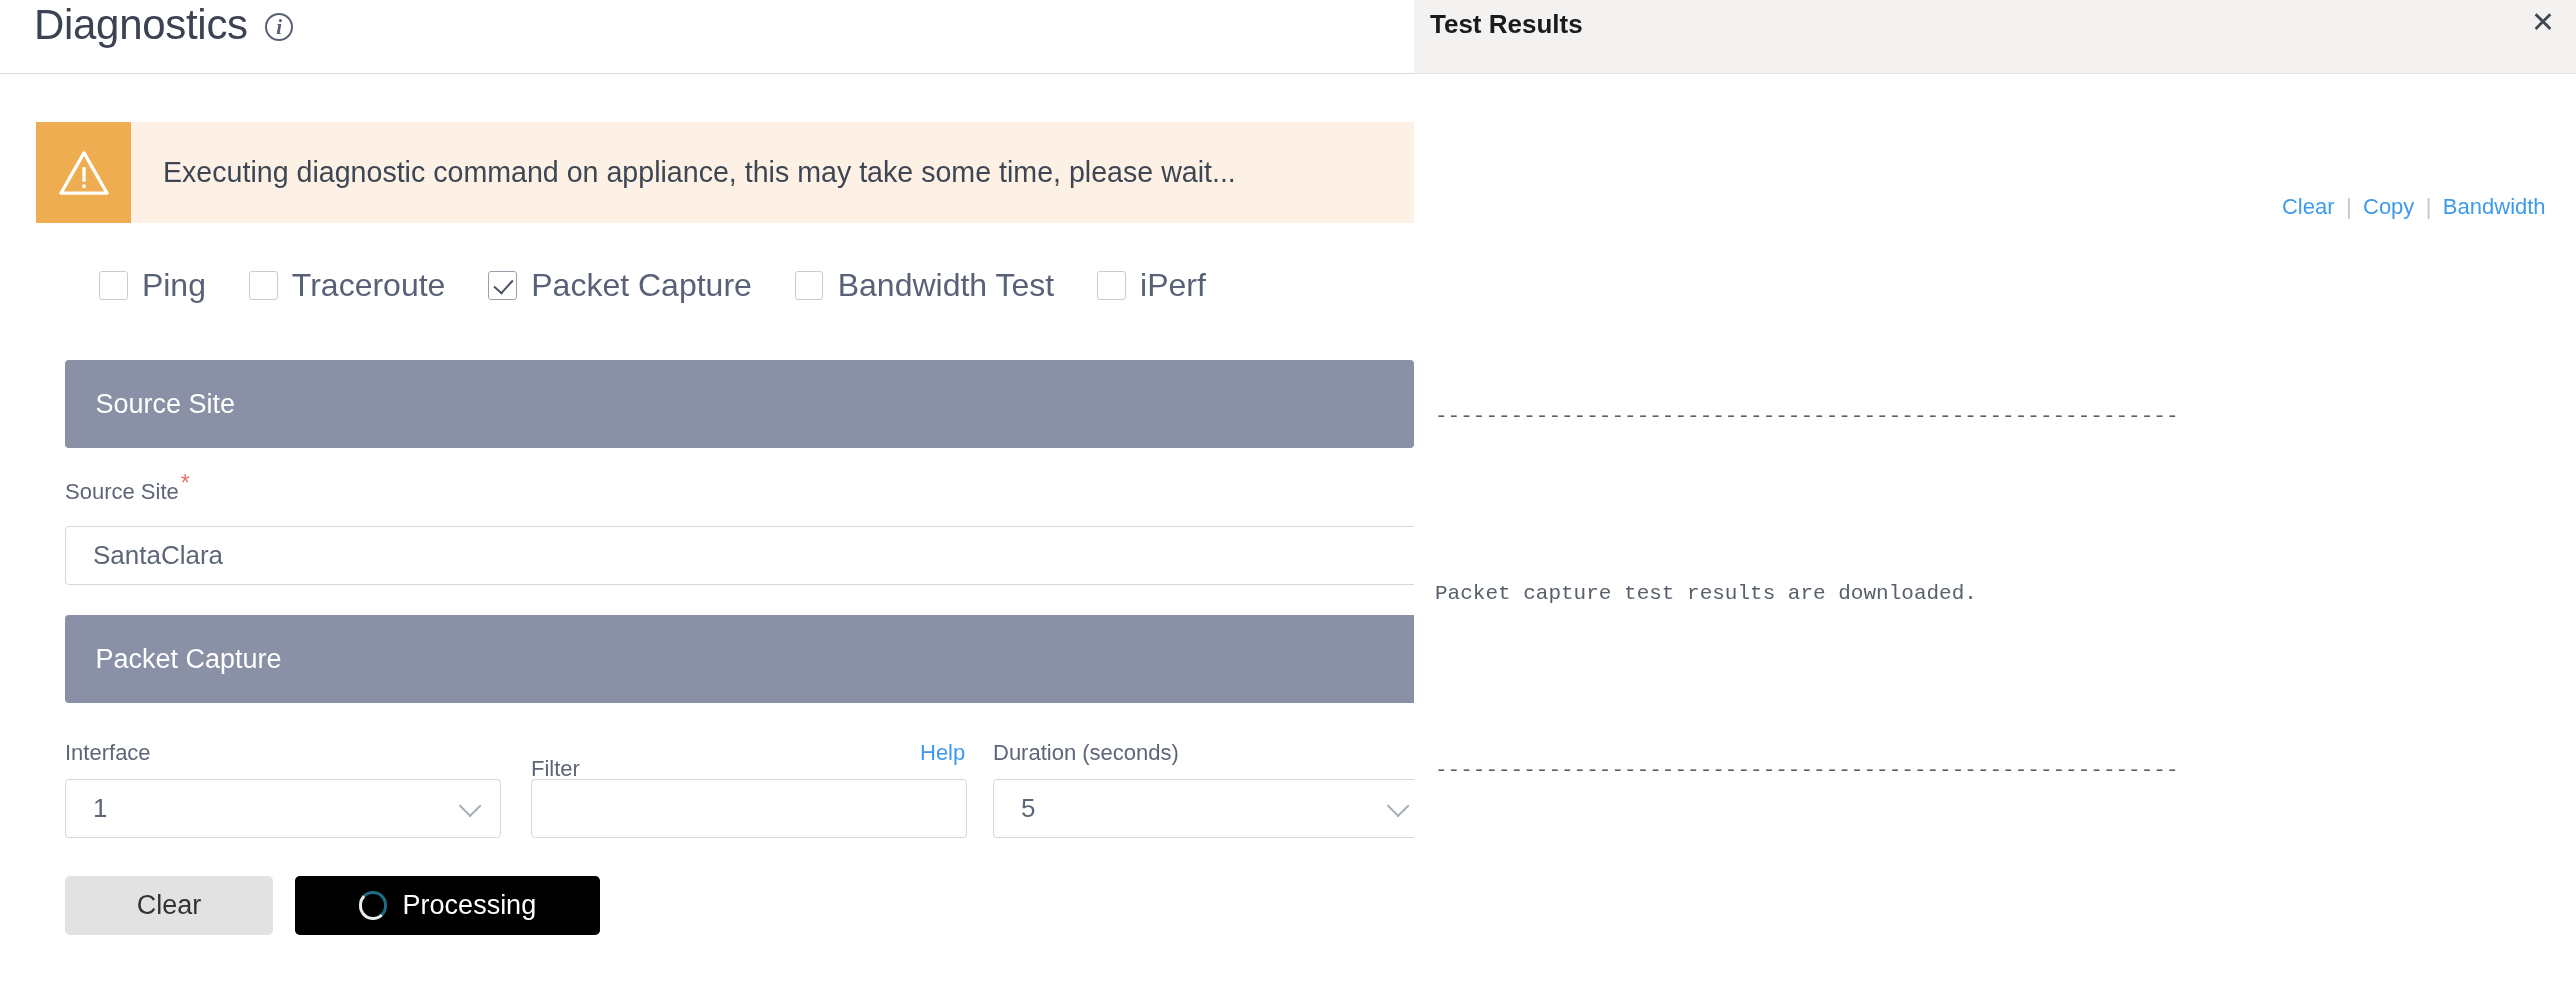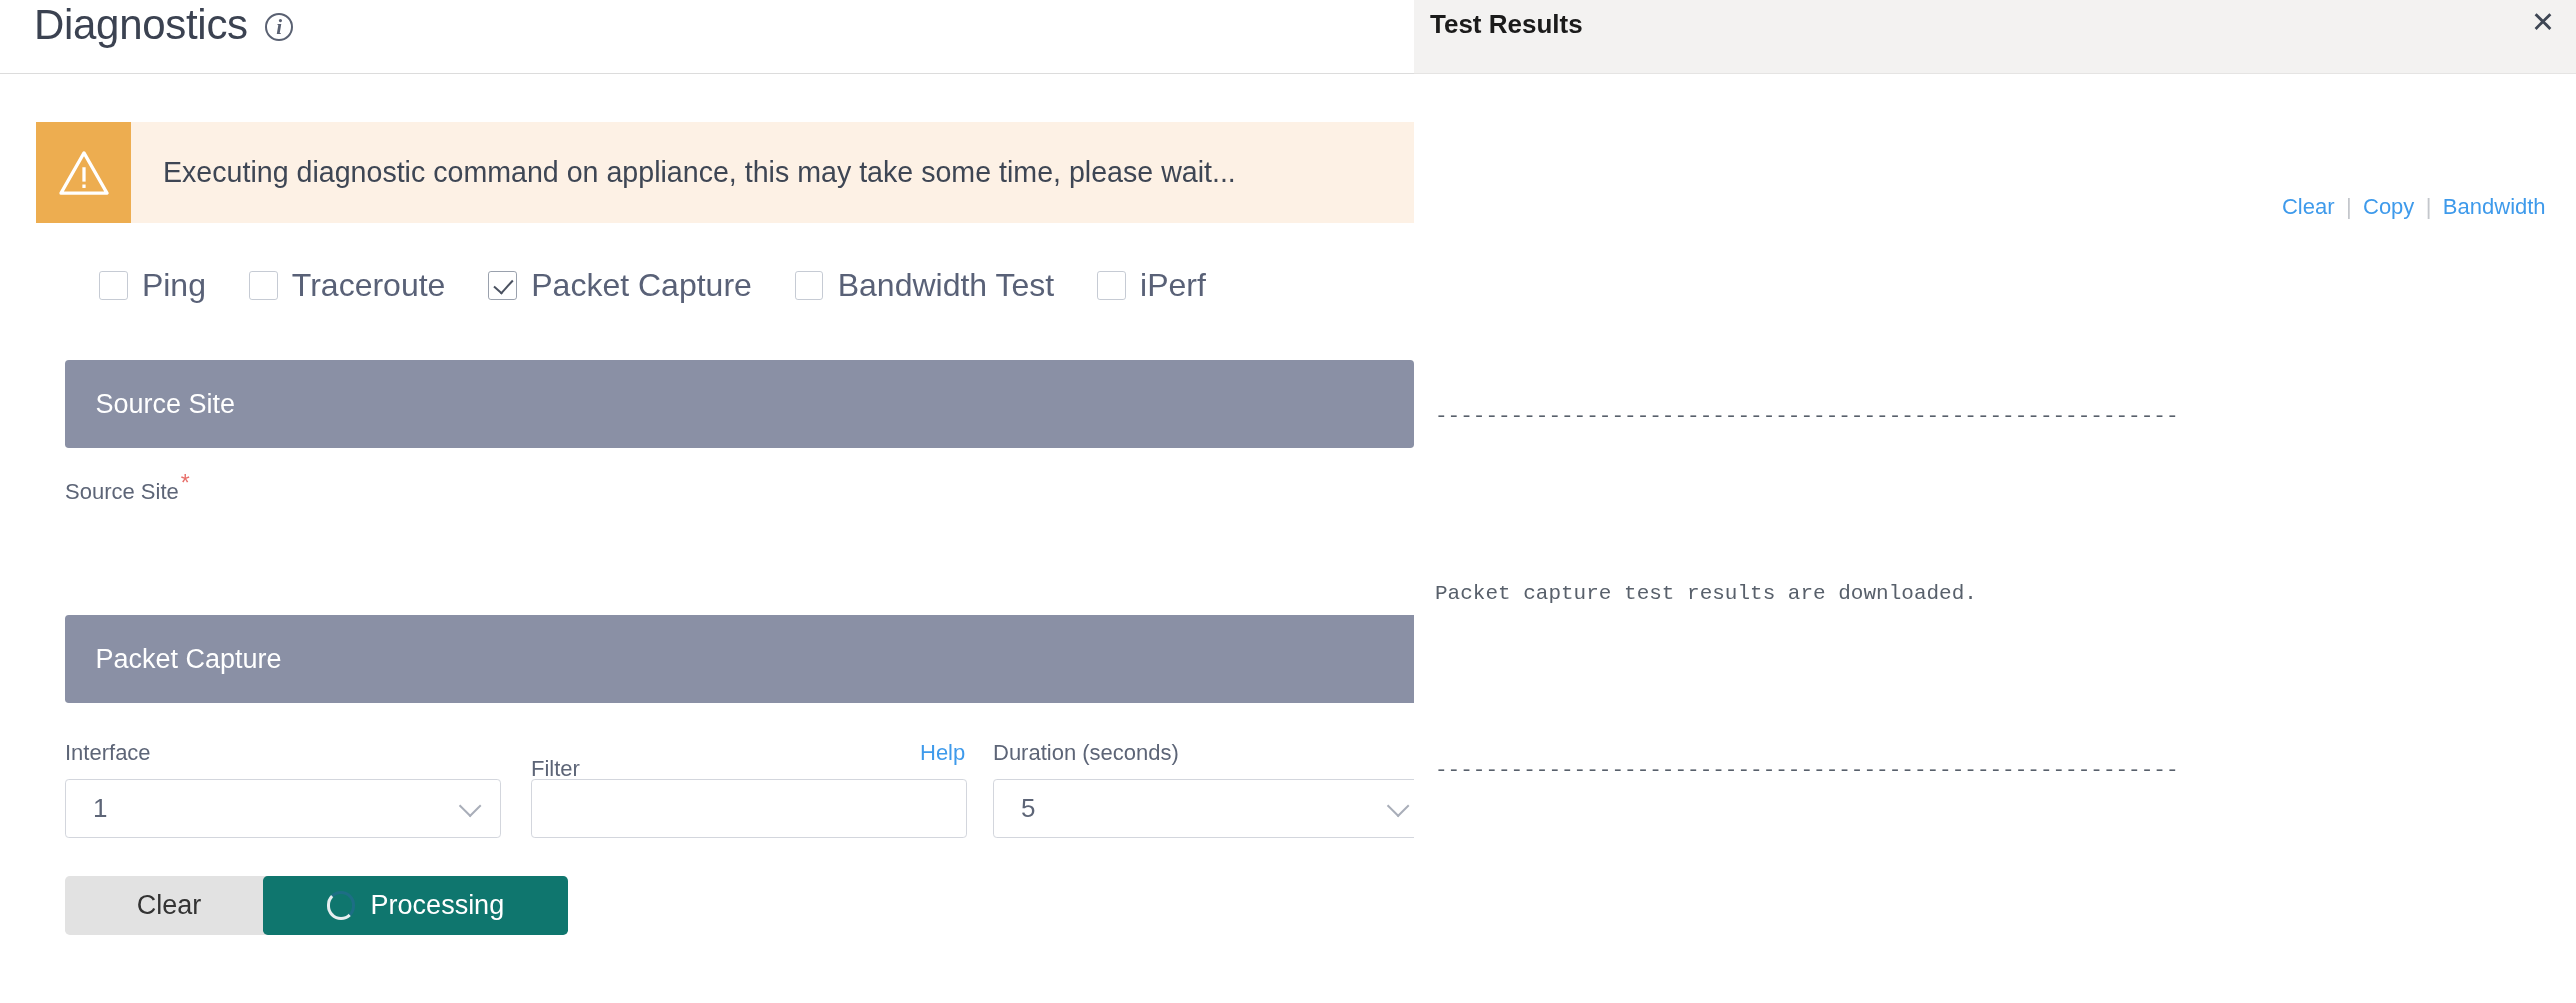--- a/index.html
+++ b/index.html
@@ -216,23 +216,23 @@
     cursor: pointer;
     border: none;
   }
   #btn-cancel {
     left: 65px; top: 876px;
     width: 208px; height: 59px;
     background: #e2e2e2;
     color: #333333;
   }
   #btn-processing {
-    left: 263px; top: 876px;
+    left: 295px; top: 876px;
     width: 305px; height: 59px;
-    background: #0f766e;
+    background: #000000;
     color: #ffffff;
     gap: 15.2px;
   }
   .spinner {
     width: 28.6px; height: 28.6px;
     border-radius: 50%;
     border: 3.8px solid #e6eef0;
     border-top-color: #1d6e85;
     border-right-color: #1d6e85;
     box-sizing: border-box;
@@ -345,20 +345,24 @@
       <span class="cb-label">iPerf</span>
     </label>
   </div>
 
   <div class="section-bar" id="bar-source">Source Site</div>
 
   <div class="field-label" id="lbl-source">
     <span>Source Site</span><span class="req-star">*</span>
   </div>
 
+  <div class="select-box" id="sel-source">
+    <span>SantaClara</span>
+
+  </div>
 
   <div class="section-bar" id="bar-capture">Packet Capture</div>
 
   <div class="field-label" id="lbl-interface">Interface</div>
   <div class="select-box" id="sel-interface">
     <span>1</span>
     <span class="chev"></span>
   </div>
 
   <div class="field-label" id="lbl-filter">Filter</div>

